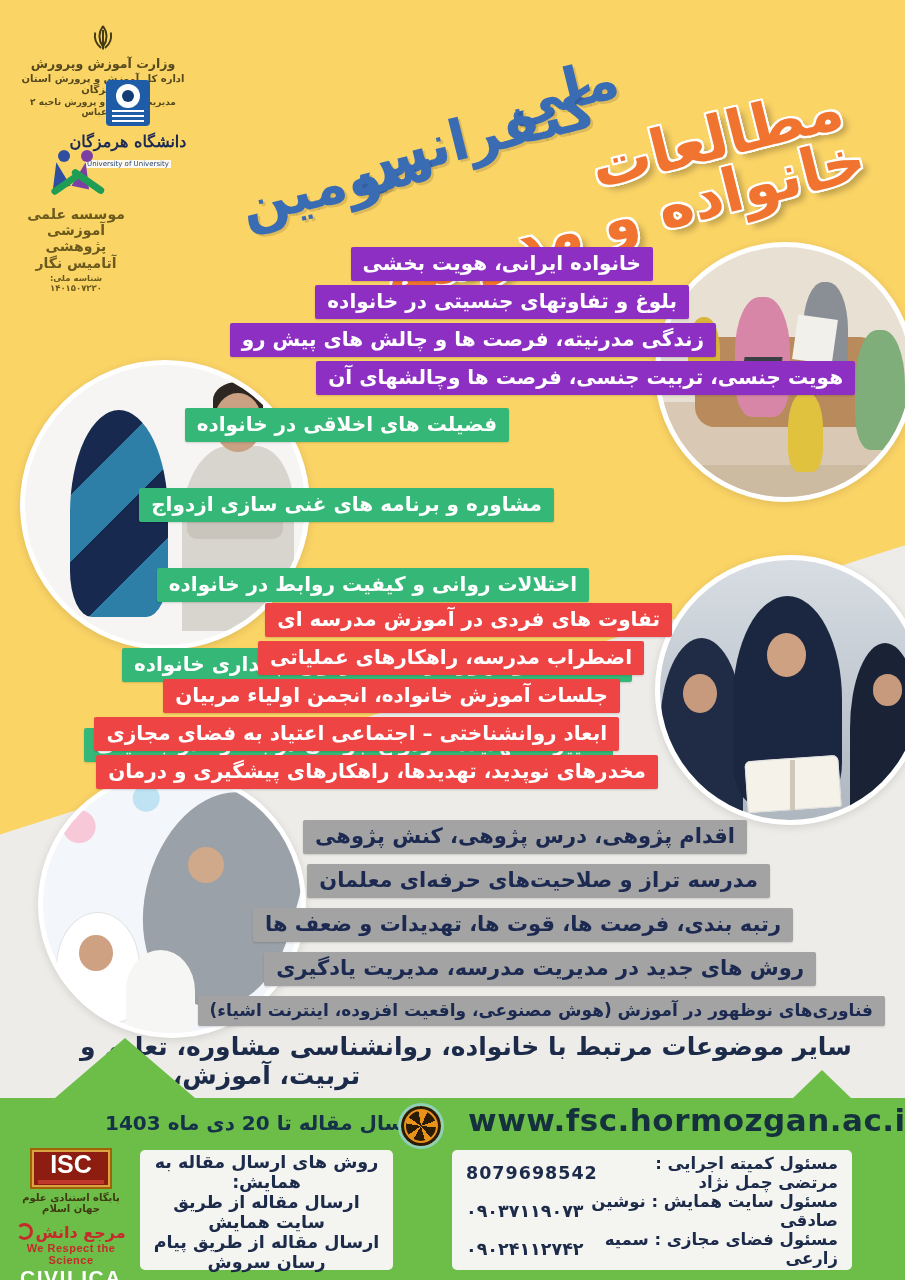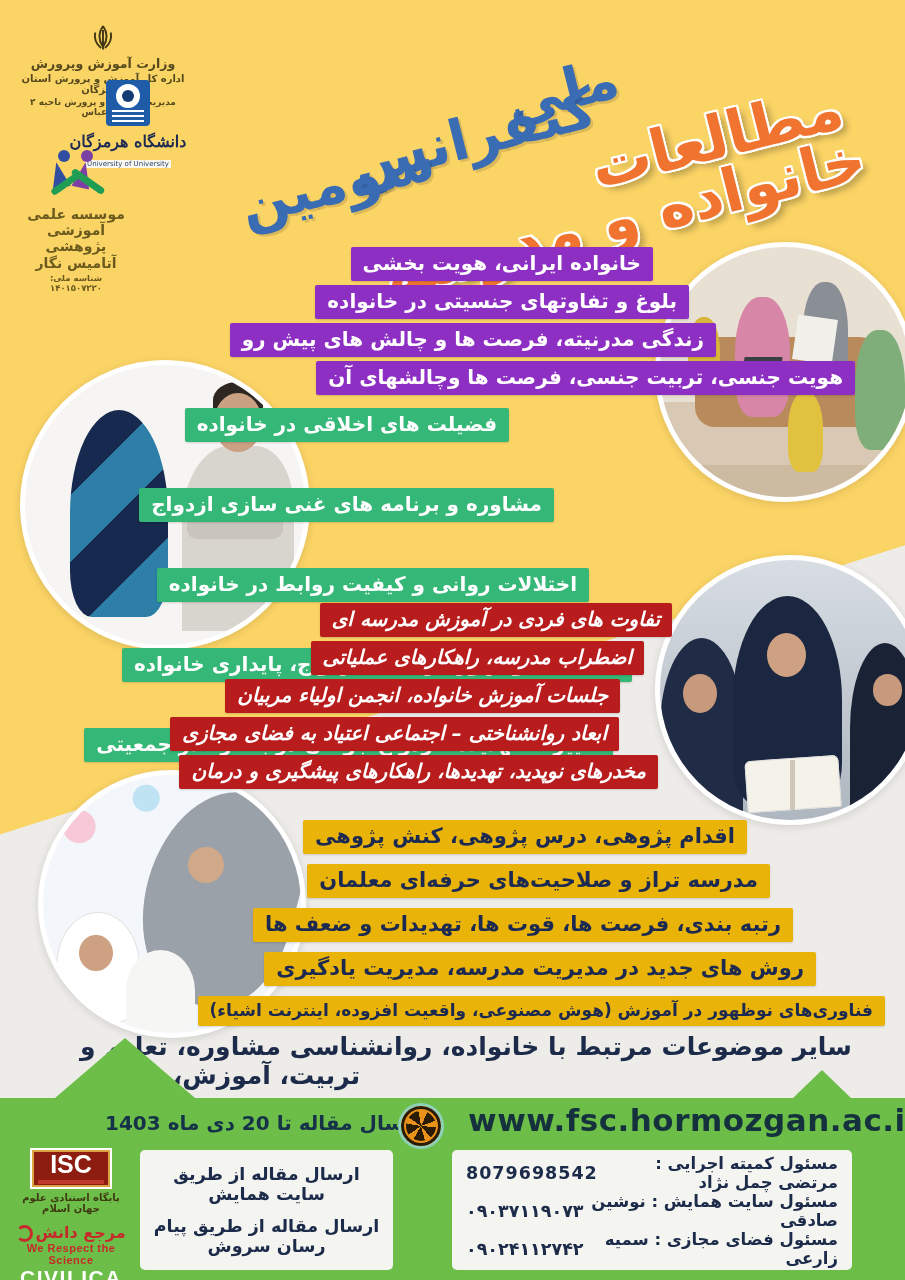--- a/index.html
+++ b/index.html
@@ -112,28 +112,28 @@
   #g1 .strip:nth-child(3){transform:translateX(-139px);}
 
   #g2{top:408px;right:273px;gap:44px;}
   #g2 .strip{background:#35B877;margin-bottom:2px;}
   #g2 .strip:nth-child(1){transform:translateX(-123px);}
   #g2 .strip:nth-child(2){transform:translateX(-78px);}
   #g2 .strip:nth-child(3){transform:translateX(-43px);}
   #g2 .strip:nth-child(5){transform:translateX(-19px);}
 
   #g3{top:603px;right:233px;}
-  #g3 .strip{background:#b91c1c;font-style:italic;}
+  #g3 .strip{background:#ef4444;}
   #g3 .strip:nth-child(2){transform:translateX(-28px);}
   #g3 .strip:nth-child(3){transform:translateX(-52px);}
   #g3 .strip:nth-child(4){transform:translateX(-53px);}
   #g3 .strip:nth-child(5){transform:translateX(-14px);}
 
   #g4{top:820px;right:20px;}
-  #g4 .strip{background:#eab308;color:#1C2A52;font-size:21px;margin-bottom:10px;}
+  #g4 .strip{background:#a3a3a3;color:#1C2A52;font-size:21px;margin-bottom:10px;}
   #g4 .strip:nth-child(1){transform:translateX(-138px);}
   #g4 .strip:nth-child(2){transform:translateX(-115px);}
   #g4 .strip:nth-child(3){transform:translateX(-92px);}
   #g4 .strip:nth-child(4){transform:translateX(-69px);}
   #g4 .strip:nth-child(5){font-size:17px;}
 
   #other-topics{position:absolute;left:80px;right:30px;top:1032px;text-align:left;
      font-size:25px;font-weight:bold;color:#1C2B4A;z-index:5;}
 
   
@@ -142,27 +142,27 @@
   #tri-left{left:55px;border-width:0 70px 60px 70px;border-color:transparent transparent #6CBE48 transparent;}
   #tri-right{left:793px;border-width:0 29px 28px 29px;border-color:transparent transparent #6CBE48 transparent;}
 
   #bar-date{position:absolute;top:13px;left:105px;font-size:20px;font-weight:bold;color:#153248;}
   #bar-icon{position:absolute;top:5px;left:398px;width:40px;height:40px;border-radius:50%;
      border:3px solid #8FD0B8;background:repeating-conic-gradient(#E8921A 0deg 25deg,#2A1B07 25deg 70deg);
      box-shadow:inset 0 0 0 3px #2A1B07, inset 0 0 0 5px #E8921A;}
   #bar-site{position:absolute;top:4px;left:468px;font-size:31px;font-weight:bold;color:#14313d;direction:ltr;letter-spacing:.5px;}
 
   #isc-col{position:absolute;left:8px;top:50px;width:126px;text-align:center;}
-  .isc-box{margin:0 auto;width:78px;background:#8C1D10;border:2px solid #ffffff;
+  .isc-box{margin:0 auto;width:78px;background:#8C1D10;border:2px solid #a16207;
      box-shadow:inset 0 0 0 2px #D9A441;color:#fff;font-weight:bold;font-size:25px;line-height:1.1;
      padding:1px 0 8px;position:relative;font-family:"Liberation Sans",sans-serif;}
   .isc-strip{position:absolute;left:6px;right:6px;bottom:3px;height:4px;background:#c0392b;}
   .isc-caption{margin-top:3px;font-size:10px;font-weight:bold;color:#3F3A12;}
   .civilica{margin-top:9px;}
-  .civ-row{display:flex;align-items:flex-end;justify-content:center;gap:2px;}
+  .civ-row{display:flex;align-items:flex-start;justify-content:center;gap:2px;}
   .civ-fa{color:#C62A2A;font-weight:bold;font-size:16px;}
   .civ-c-icon{display:inline-block;width:11px;height:11px;border:3px solid #C62A2A;border-radius:50%;border-left-color:transparent;}
   .civ-en{font-size:11px;color:#C62A2A;font-weight:bold;letter-spacing:.5px;font-family:"Liberation Sans",sans-serif;}
   .civ-name{color:#fff;font-weight:bold;font-size:21px;letter-spacing:1.5px;font-family:"Liberation Sans",sans-serif;}
 
   #box-methods{position:absolute;left:140px;top:52px;width:253px;height:120px;background:#F4F4F1;border-radius:5px;
      display:flex;flex-direction:column;justify-content:space-evenly;text-align:center;color:#1C2B4A;
      font-weight:bold;font-size:17.5px;padding:2px 8px;box-sizing:border-box;}
   #box-contacts{position:absolute;left:452px;top:52px;width:400px;height:120px;background:#F4F4F1;border-radius:5px;
      display:flex;flex-direction:column;justify-content:space-evenly;padding:4px 14px;box-sizing:border-box;
@@ -313,20 +313,21 @@
         <div class="civ-row">
           <span class="civ-fa">مرجع دانش</span>
           <span class="civ-c-icon"></span>
         </div>
         <div class="civ-en">We Respect the Science</div>
         <div class="civ-name">CIVILICA</div>
       </div>
     </div>
 
     <div id="box-methods">
+      <div>روش های ارسال مقاله به همایش:</div>
       <div>ارسال مقاله از طریق سایت همایش</div>
       <div>ارسال مقاله از طریق پیام رسان سروش</div>
     </div>
 
     <div id="box-contacts">
       <div class="contact-row">
         <span class="contact-role">مسئول کمیته اجرایی : مرتضی چمل نژاد</span>
         <span class="contact-phone">8079698542</span>
       </div>
       <div class="contact-row">

